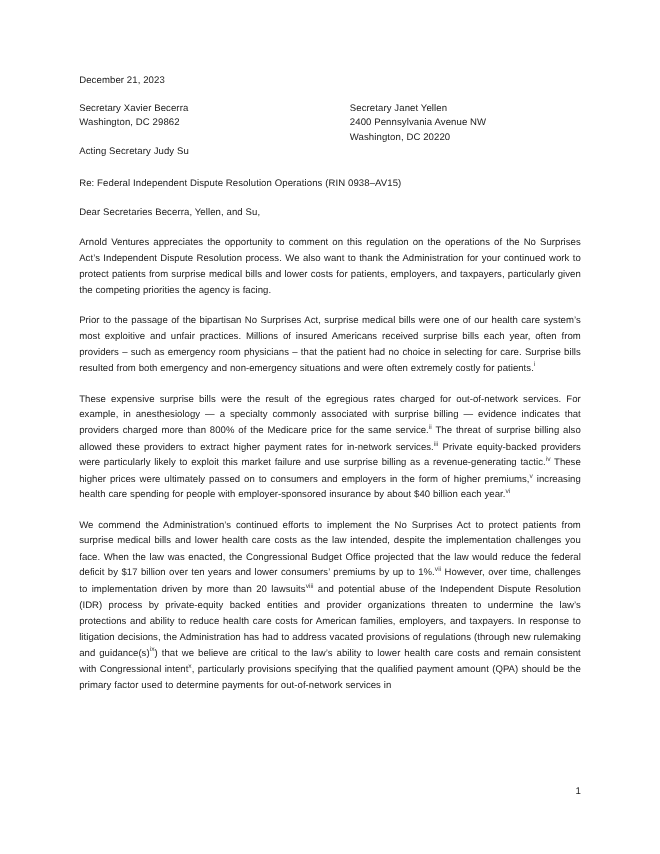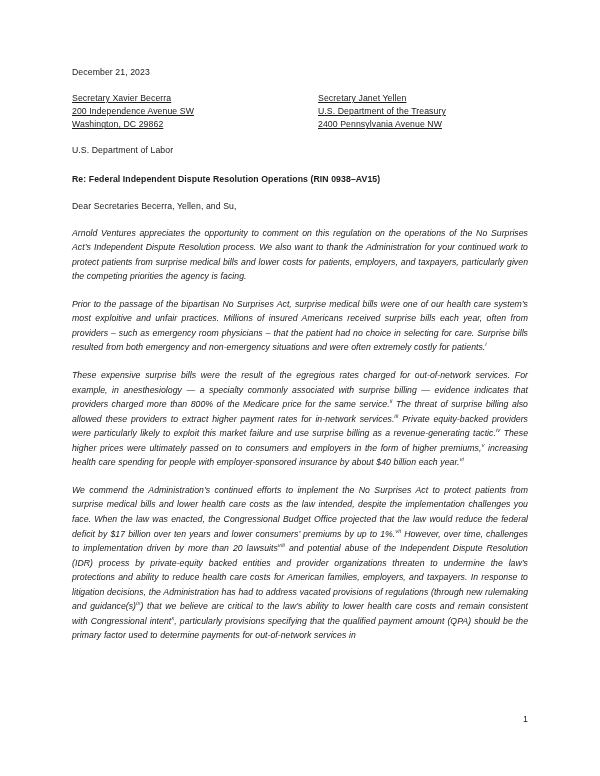--- a/index.html
+++ b/index.html
@@ -33,47 +33,43 @@
   }
   .date-block {
     margin-bottom: 13px;
   }
   .addr-row {
     position: relative;
     margin-bottom: 13px;
   }
   .addr-col-left {
     width: 250px;
-    text-decoration: underline;
   }
   .addr-col-right {
     position: absolute;
     left: 246px;
     top: 0;
     width: 240px;
-    text-decoration: underline;
   }
   .addr-block-second {
     margin-bottom: 16px;
   }
   .subject {
     margin-bottom: 13px;
-    font-weight: bold;
   }
   .salutation {
     margin-bottom: 13px;
   }
   p.para {
     margin: 0 0 13px 0;
     font-size: 8.7px;
     line-height: 14.55px;
     text-align: justify;
     letter-spacing: 0.04px;
     word-spacing: 0.2px;
-    font-style: italic;
   }
   p.para.last {
     margin-bottom: 0;
   }
   sup.fn {
     font-size: 6.1px;
     vertical-align: super;
     line-height: 0;
     color: #3a3a3a;
     letter-spacing: 0;
@@ -95,32 +91,31 @@
 
   <div class="doc-body">
 
     <div class="date-block">
       <div class="line">December 21, 2023</div>
     </div>
 
     <div class="addr-row">
       <div class="addr-col-left">
         <div class="line">Secretary Xavier Becerra</div>
-        <div class="line">200 Independence Avenue SW</div>
         <div class="line">Washington, DC 29862</div>
       </div>
       <div class="addr-col-right">
         <div class="line">Secretary Janet Yellen</div>
-        <div class="line">U.S. Department of the Treasury</div>
         <div class="line">2400 Pennsylvania Avenue NW</div>
+        <div class="line">Washington, DC 20220</div>
       </div>
     </div>
 
     <div class="addr-block-second">
-      <div class="line">U.S. Department of Labor</div>
+      <div class="line">Acting Secretary Judy Su</div>
     </div>
 
     <div class="subject">
       <div class="line">Re: Federal Independent Dispute Resolution Operations (RIN 0938–AV15)</div>
     </div>
 
     <div class="salutation">
       <div class="line">Dear Secretaries Becerra, Yellen, and Su,</div>
     </div>
 

